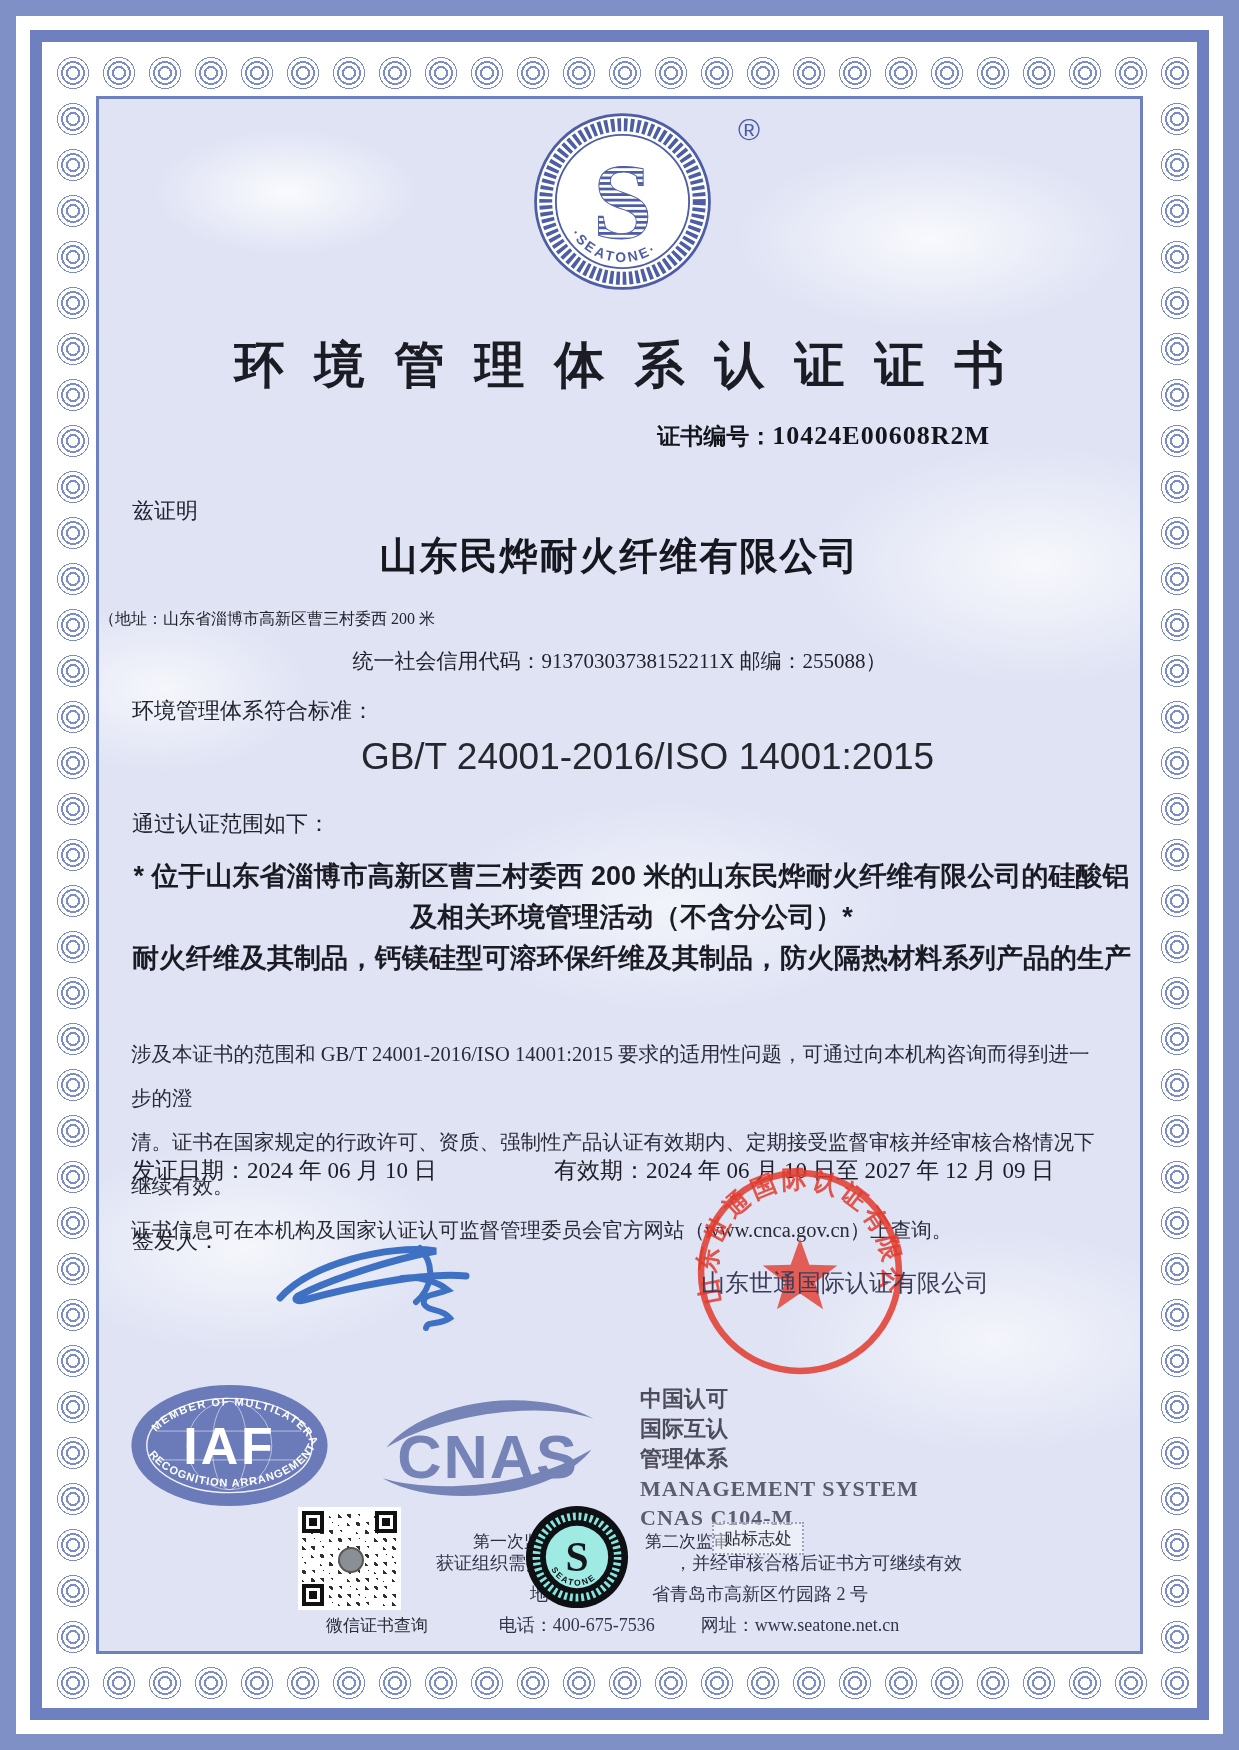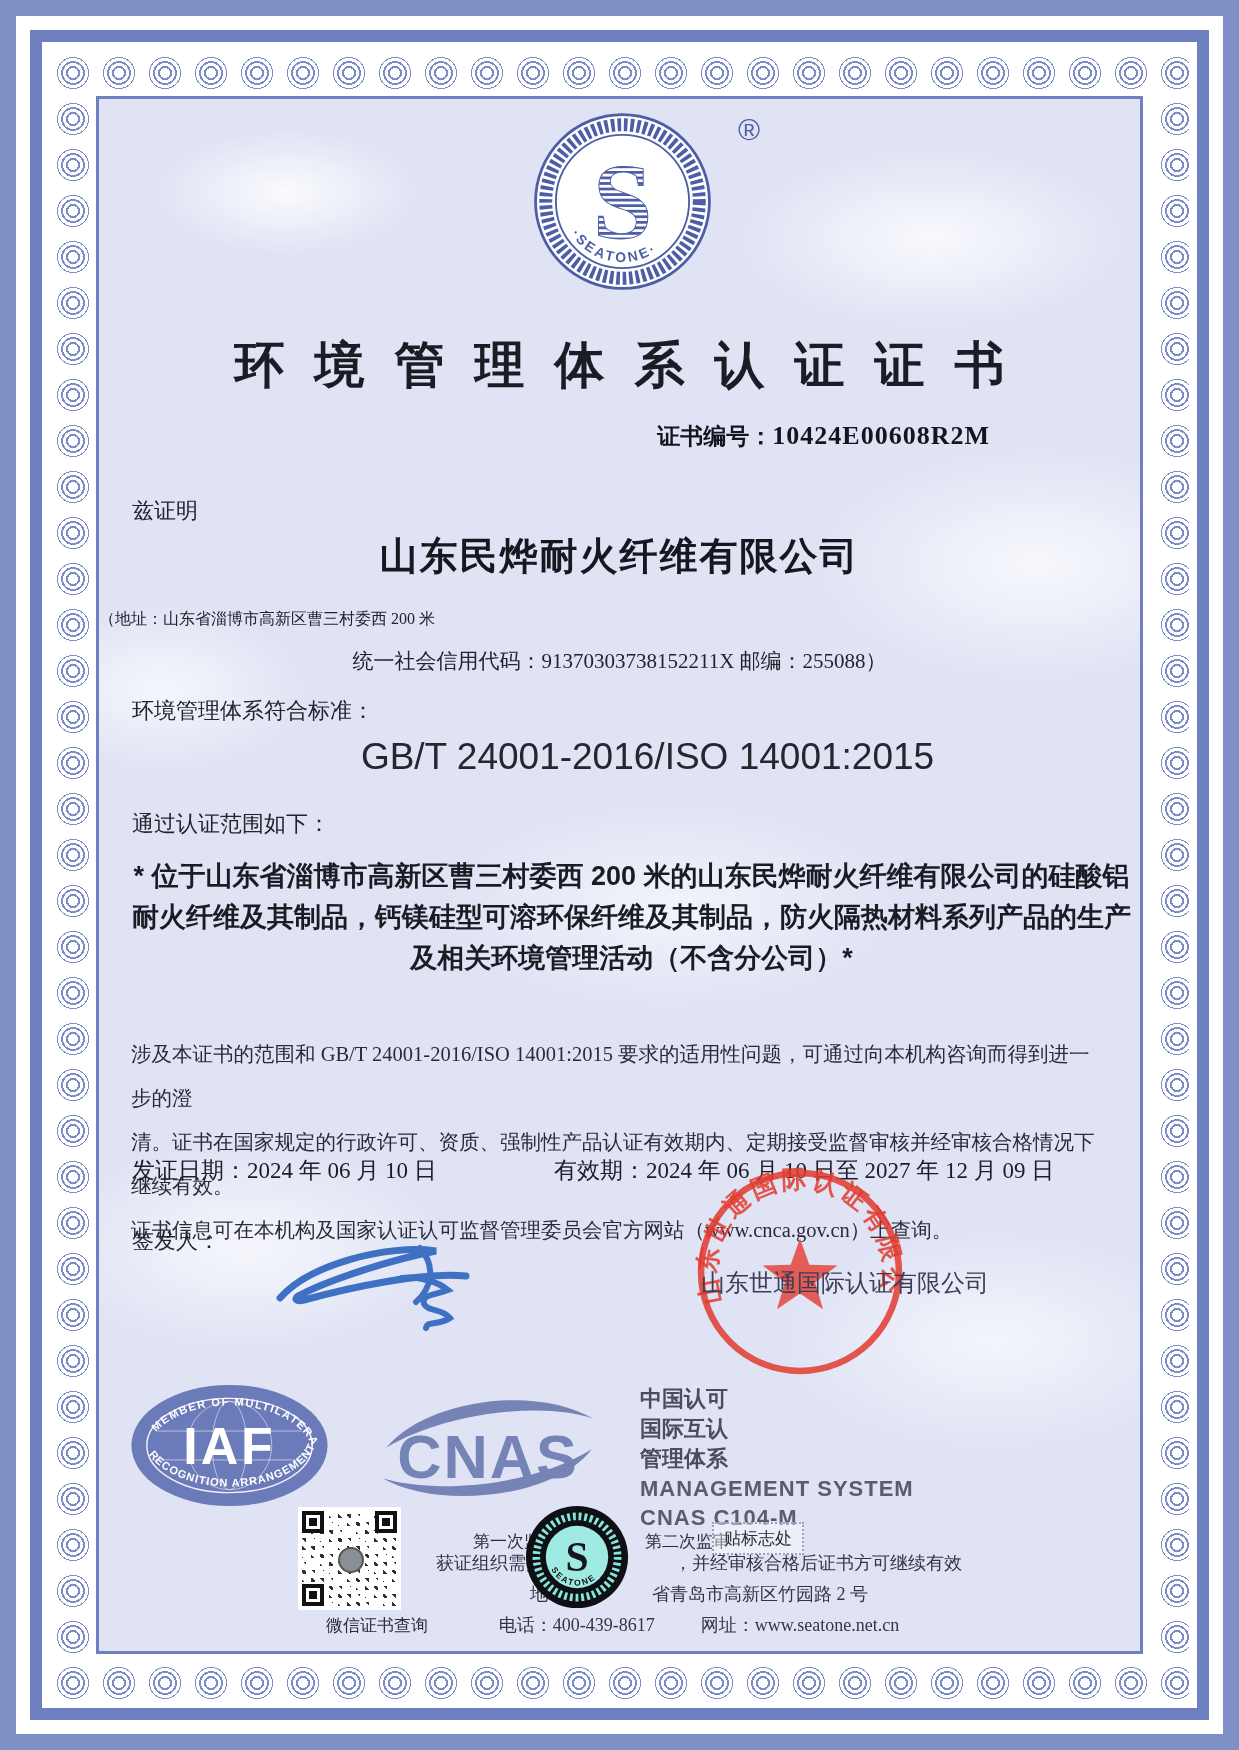--- a/index.html
+++ b/index.html
@@ -39,21 +39,21 @@
   .issue{left:33px;top:1056px;font-size:23px;color:#1d1d28;}
   .valid{left:455px;top:1056px;font-size:23px;color:#1d1d28;}
   .signer{left:33px;top:1127px;}
   .sig{left:171px;top:1139px;}
   .stamp{left:589px;top:1061px;width:224px;height:224px;}
   .issuer{left:536px;top:1168px;width:420px;text-align:center;font-size:24px;color:#3c3c58;}
   .iaf{left:28px;top:1284px;}
   .cnas{left:269px;top:1293px;}
   .accr{left:541px;top:1285px;font-family:"Liberation Sans","DejaVu Sans",sans-serif;color:#5c5c6a;}
   .accr .cn{font-size:22px;font-weight:bold;line-height:30px;color:#4c4c5a;}
-  .accr .en{font-size:22px;font-weight:bold;line-height:29px;color:#5c5c6a;letter-spacing:1px;}
+  .accr .en{font-size:22px;font-weight:bold;line-height:29px;color:#5c5c6a;letter-spacing:1px;font-family:Liberation Serif, serif;}
   .audit1{left:374px;top:1431px;font-size:17px;color:#2d2d3a;}
   .audit2{left:546px;top:1431px;font-size:17px;color:#2d2d3a;}
   .stickerbox{left:613px;top:1423px;font-size:17px;color:#2d2d3a;border:2px dotted #9aa0bd;padding:3px 10px;background:rgba(255,255,255,.4);}
   .fnotes{left:250px;top:1452px;width:700px;font-size:18px;color:#34344a;}
   .fnotes .row{display:flex;justify-content:center;align-items:baseline;height:31px;}
   .gap110{display:inline-block;width:112px;}
   .gap70{display:inline-block;width:86px;}
   .gap50{display:inline-block;width:46px;}
   .qr{left:203px;top:1412px;width:95px;height:95px;background:
       repeating-linear-gradient(0deg,#111 0 4px,#fff 4px 8px),
@@ -105,22 +105,22 @@
       <div class="abs label certify">兹证明</div>
       <div class="abs company">山东民烨耐火纤维有限公司</div>
       <div class="abs addr1">（地址：山东省淄博市高新区曹三村委西 200 米</div>
       <div class="abs addr2">统一社会信用代码：91370303738152211X 邮编：255088）</div>
       <div class="abs label stdlabel">环境管理体系符合标准：</div>
       <div class="abs standard">GB/T 24001-2016/ISO 14001:2015</div>
       <div class="abs label scopelabel">通过认证范围如下：</div>
 
       <div class="abs scope">
         <div>* 位于山东省淄博市高新区曹三村委西 200 米的山东民烨耐火纤维有限公司的硅酸铝</div>
+        <div>及相关环境管理活动（不含分公司）*</div>
         <div>耐火纤维及其制品，钙镁硅型可溶环保纤维及其制品，防火隔热材料系列产品的生产</div>
-        <div>及相关环境管理活动（不含分公司）*</div>
       </div>
 
       <div class="abs notice">
         <div>涉及本证书的范围和 GB/T 24001-2016/ISO 14001:2015 要求的适用性问题，可通过向本机构咨询而得到进一步的澄</div>
         <div>清。证书在国家规定的行政许可、资质、强制性产品认证有效期内、定期接受监督审核并经审核合格情况下继续有效。</div>
         <div>证书信息可在本机构及国家认证认可监督管理委员会官方网站（www.cnca.gov.cn）上查询。</div>
       </div>
 
       <div class="abs issue">发证日期：2024 年 06 月 10 日</div>
       <div class="abs valid">有效期：2024 年 06 月 10 日至 2027 年 12 月 09 日</div>
@@ -195,21 +195,21 @@
           <span>获证组织需按规</span>
           <span class="gap110"></span>
           <span>，并经审核合格后证书方可继续有效</span>
         </div>
         <div class="row">
           <span>地址</span>
           <span class="gap70"></span>
           <span>省青岛市高新区竹园路 2 号</span>
         </div>
         <div class="row">
-          <span>电话：400-439-8617</span>
+          <span>电话：400-675-7536</span>
           <span class="gap50"></span>
           <span>网址：www.seatone.net.cn</span>
         </div>
       </div>
 
       <div class="abs qr">
         <div class="finder f-tl"></div>
         <div class="finder f-tr"></div>
         <div class="finder f-bl"></div>
         <div class="logo-dot"></div>

